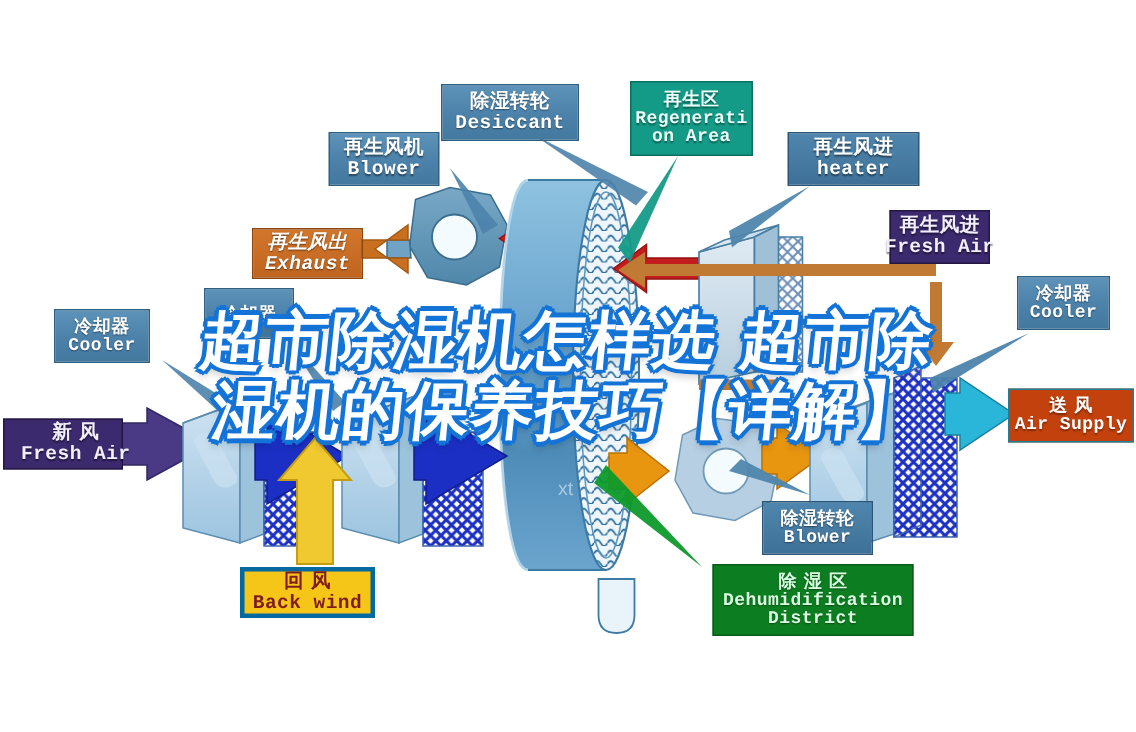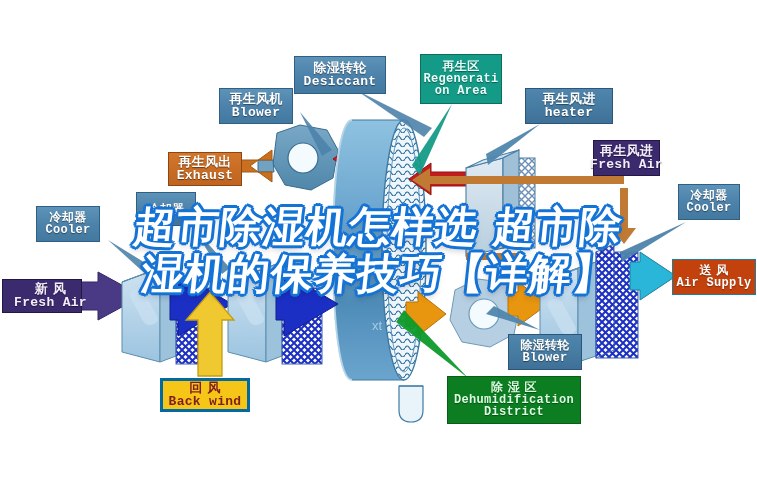--- a/index.html
+++ b/index.html
@@ -17,27 +17,27 @@
 
   
   .sty-blue{background:linear-gradient(180deg,#5d93b8 0%,#4d83ab 50%,#43789f 100%);
             color:#ffffff;border:1px solid #2f5f82;
             text-shadow:0 1px 1px rgba(0,0,0,.45);}
   .sty-blue2{background:linear-gradient(180deg,#4f86ad 0%,#3f7198 100%);
             color:#ffffff;border:1px solid #2b5679;
             text-shadow:0 1px 1px rgba(0,0,0,.45);}
   .sty-orange{background:linear-gradient(180deg,#d2762b 0%,#c06520 100%);
             color:#ffffff;border:1px solid #8d4612;
-            text-shadow:0 1px 1px rgba(0,0,0,.5);}
+            text-shadow:0 1px 1px rgba(0,0,0,.5);font-style:italic;}
   .sty-teal{background:#149b87;color:#eafff9;border:1px solid #0c6e60;
             text-shadow:0 1px 1px rgba(0,0,0,.4);}
   .sty-purple{background:#3c2a6e;color:#f3eefc;border:1px solid #241744;
             text-shadow:0 1px 1px rgba(0,0,0,.5);}
   .sty-green{background:#0d7d21;color:#d9ffe0;border:1px solid #0a5c18;
-            text-shadow:0 1px 1px rgba(0,0,0,.4);}
+            text-shadow:0 1px 1px rgba(0,0,0,.4);margin-left:28px;}
   .sty-yellow{background:#f5c518;color:#7f1d1d;border:3px solid #0369a1;}
   .sty-cyan{background:#c2410c;color:#ffffff;border:1px solid #1b7f9c;
             text-shadow:0 1px 1px rgba(0,0,0,.35);}
 
   
   #title-overlay{position:absolute;left:0;right:0;top:202px;height:96px;
      display:flex;flex-direction:column;justify-content:center;align-items:center;
      font-family:"DejaVu Sans",sans-serif;font-weight:700;font-size:42px;
      line-height:47px;letter-spacing:1px;color:#ffffff;
      text-shadow:

